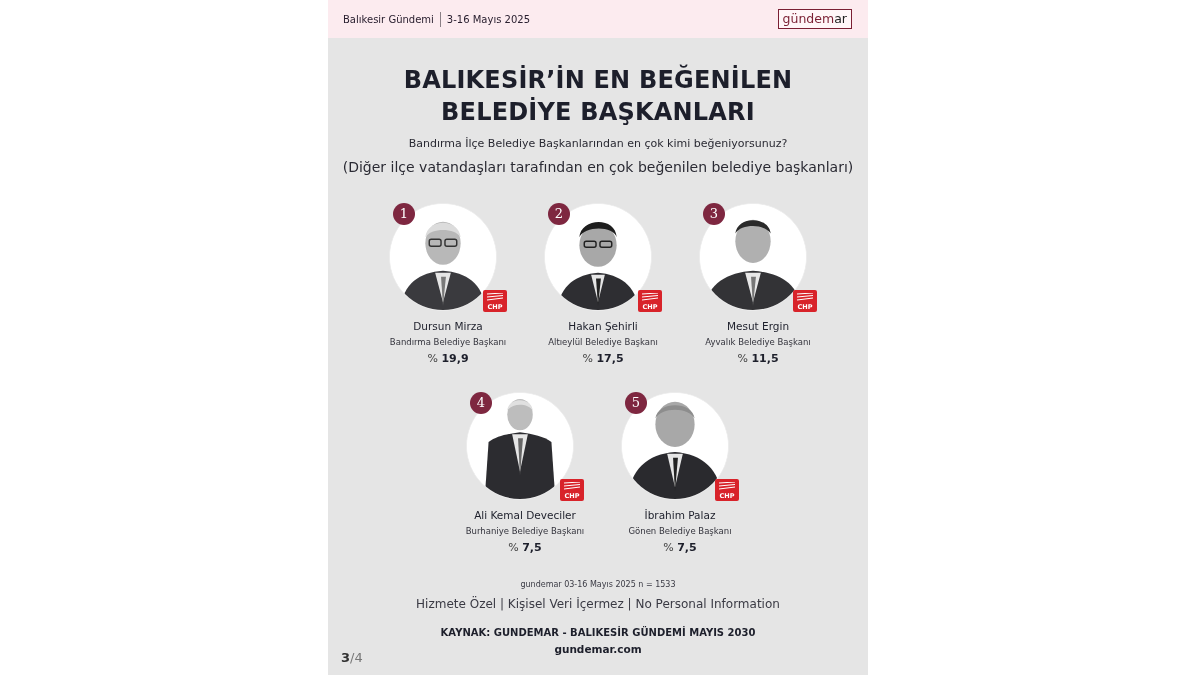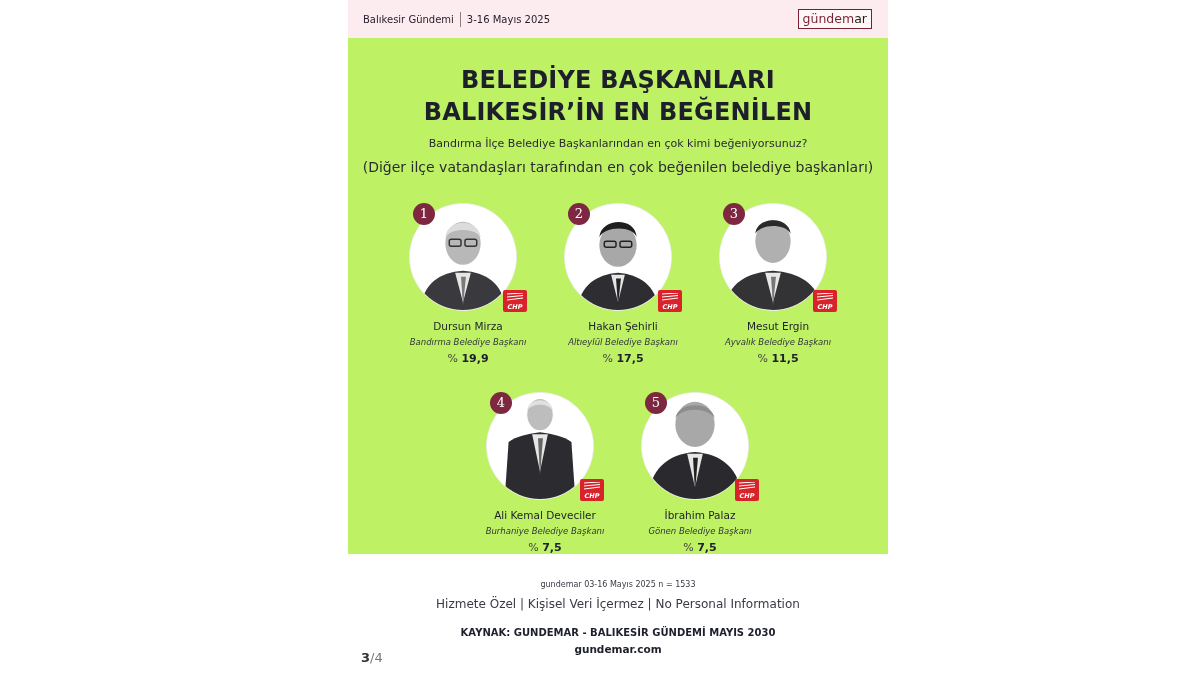--- a/index.html
+++ b/index.html
@@ -1,40 +1,40 @@
 <!DOCTYPE html>
 <html><head>
 <meta charset="utf-8">
 <style>
   * { box-sizing: border-box; margin: 0; padding: 0; }
   html, body { width: 1200px; height: 675px; background: #ffffff; overflow: hidden; }
   body { font-family: "DejaVu Sans", "Liberation Sans", sans-serif; color: #1f1f2b; position: relative; }
 
-  .page { position: absolute; left: 348px; top: 0; width: 540px; height: 554px; background: #bef264; }
+  .page { position: absolute; left: 328px; top: 0; width: 540px; height: 675px; background: #e5e5e5; }
 
   .topbar { position: absolute; left: 0; top: 0; width: 540px; height: 38px; background: #fcebef; }
   .topbar .left { position: absolute; left: 15px; top: 12px; font-size: 10px; color: #2a2030; display: flex; align-items: center; }
   .topbar .sep { display: inline-block; width: 1px; height: 15px; background: #8a7f85; margin: 0 6px; }
   .logo { position: absolute; right: 16px; top: 9px; height: 20px; border: 1.5px solid #7a1f33; padding: 0 4px; font-size: 12.5px; line-height: 17px; color: #7a1f33; background: #fff6f8; }
   .logo b { font-weight: normal; color: #7a1f33; }
   .logo span { color: #222; }
 
   .title { position: absolute; left: 0; top: 64px; width: 540px; text-align: center; font-family: "DejaVu Sans", sans-serif; font-weight: bold; font-size: 24px; line-height: 32px; color: #1d1f2b; letter-spacing: 0.2px; }
   .subtitle { position: absolute; left: 0; top: 137px; width: 540px; text-align: center; font-size: 11px; color: #2a2a33; }
   .note { position: absolute; left: 0; top: 159px; width: 540px; text-align: center; font-size: 14px; color: #2a2a33; }
 
   .card { position: absolute; width: 150px; text-align: center; }
   .circle { position: absolute; width: 108px; height: 108px; border-radius: 50%; border: 1px solid #ececec; overflow: hidden; background: #fff; }
   .photo { position: absolute; left: 0; top: 0; width: 100%; height: 100%; }
   .rank { position: absolute; width: 22px; height: 22px; border-radius: 50%; background: #7e2740; color: #fff; font-family: "DejaVu Serif", serif; font-size: 13px; line-height: 22px; text-align: center; }
   .chp { position: absolute; width: 24px; height: 22px; background: #d8232a; border-radius: 2px; }
-  .chp .lbl { position: absolute; left: 0; bottom: 1px; width: 100%; text-align: center; font-size: 6.5px; font-weight: bold; font-style: italic; color: #fff; }
+  .chp .lbl { position: absolute; left: 0; bottom: 1px; width: 100%; text-align: center; font-size: 6.5px; font-weight: bold; color: #fff; }
   .chp .arrows { position: absolute; left: 4px; top: 3px; width: 16px; height: 9px; }
   .name { position: absolute; left: 0; width: 150px; font-weight: normal; font-size: 10.5px; color: #1d1f2b; }
-  .role { position: absolute; left: 0; width: 150px; font-size: 8.5px; color: #33333c; font-style: italic; }
+  .role { position: absolute; left: 0; width: 150px; font-size: 8.5px; color: #33333c; }
   .pct { position: absolute; left: 0; width: 150px; font-size: 11px; color: #1d1f2b; }
   .pct .sym { font-weight: normal; color: #444; }
   .pct b { font-weight: bold; }
 
   .footer { position: absolute; left: 0; width: 540px; text-align: center; color: #3a3a44; }
   .f1 { top: 580px; font-size: 8px; }
   .f2 { top: 597px; font-size: 12px; }
   .f3 { top: 612px; font-size: 8px; }
   .f3 b { color: #1d1f2b; }
   .f4 { top: 627px; font-size: 10px; font-weight: bold; color: #1d1f2b; }
@@ -52,22 +52,22 @@
   <div class="topbar">
     <div class="left">
       <span>Balıkesir Gündemi</span>
       <span class="sep"></span>
       <span>3-16 Mayıs 2025</span>
     </div>
     <div class="logo"><b>gündem</b><span>ar</span></div>
   </div>
 
   <div class="title">
+    <div>BALIKESİR’İN EN BEĞENİLEN</div>
     <div>BELEDİYE BAŞKANLARI</div>
-    <div>BALIKESİR’İN EN BEĞENİLEN</div>
   </div>
   <div class="subtitle">Bandırma İlçe Belediye Başkanlarından en çok kimi beğeniyorsunuz?</div>
   <div class="note">(Diğer ilçe vatandaşları tarafından en çok beğenilen belediye başkanları)</div>
 
   <div class="card" style="left:45px; top:200px; height:170px;">
     <div class="circle" style="left:16px; top:3px;">
       <svg class="photo" viewBox="0 0 108 108">
         <rect width="108" height="108" fill="#fff"></rect>
         <path d="M10 108 C14 80 30 70 54 68 C78 70 94 80 98 108Z" fill="#3a3a3e"></path>
         <path d="M46 70 L54 100 L62 70Z" fill="#e6e6e6"></path>

